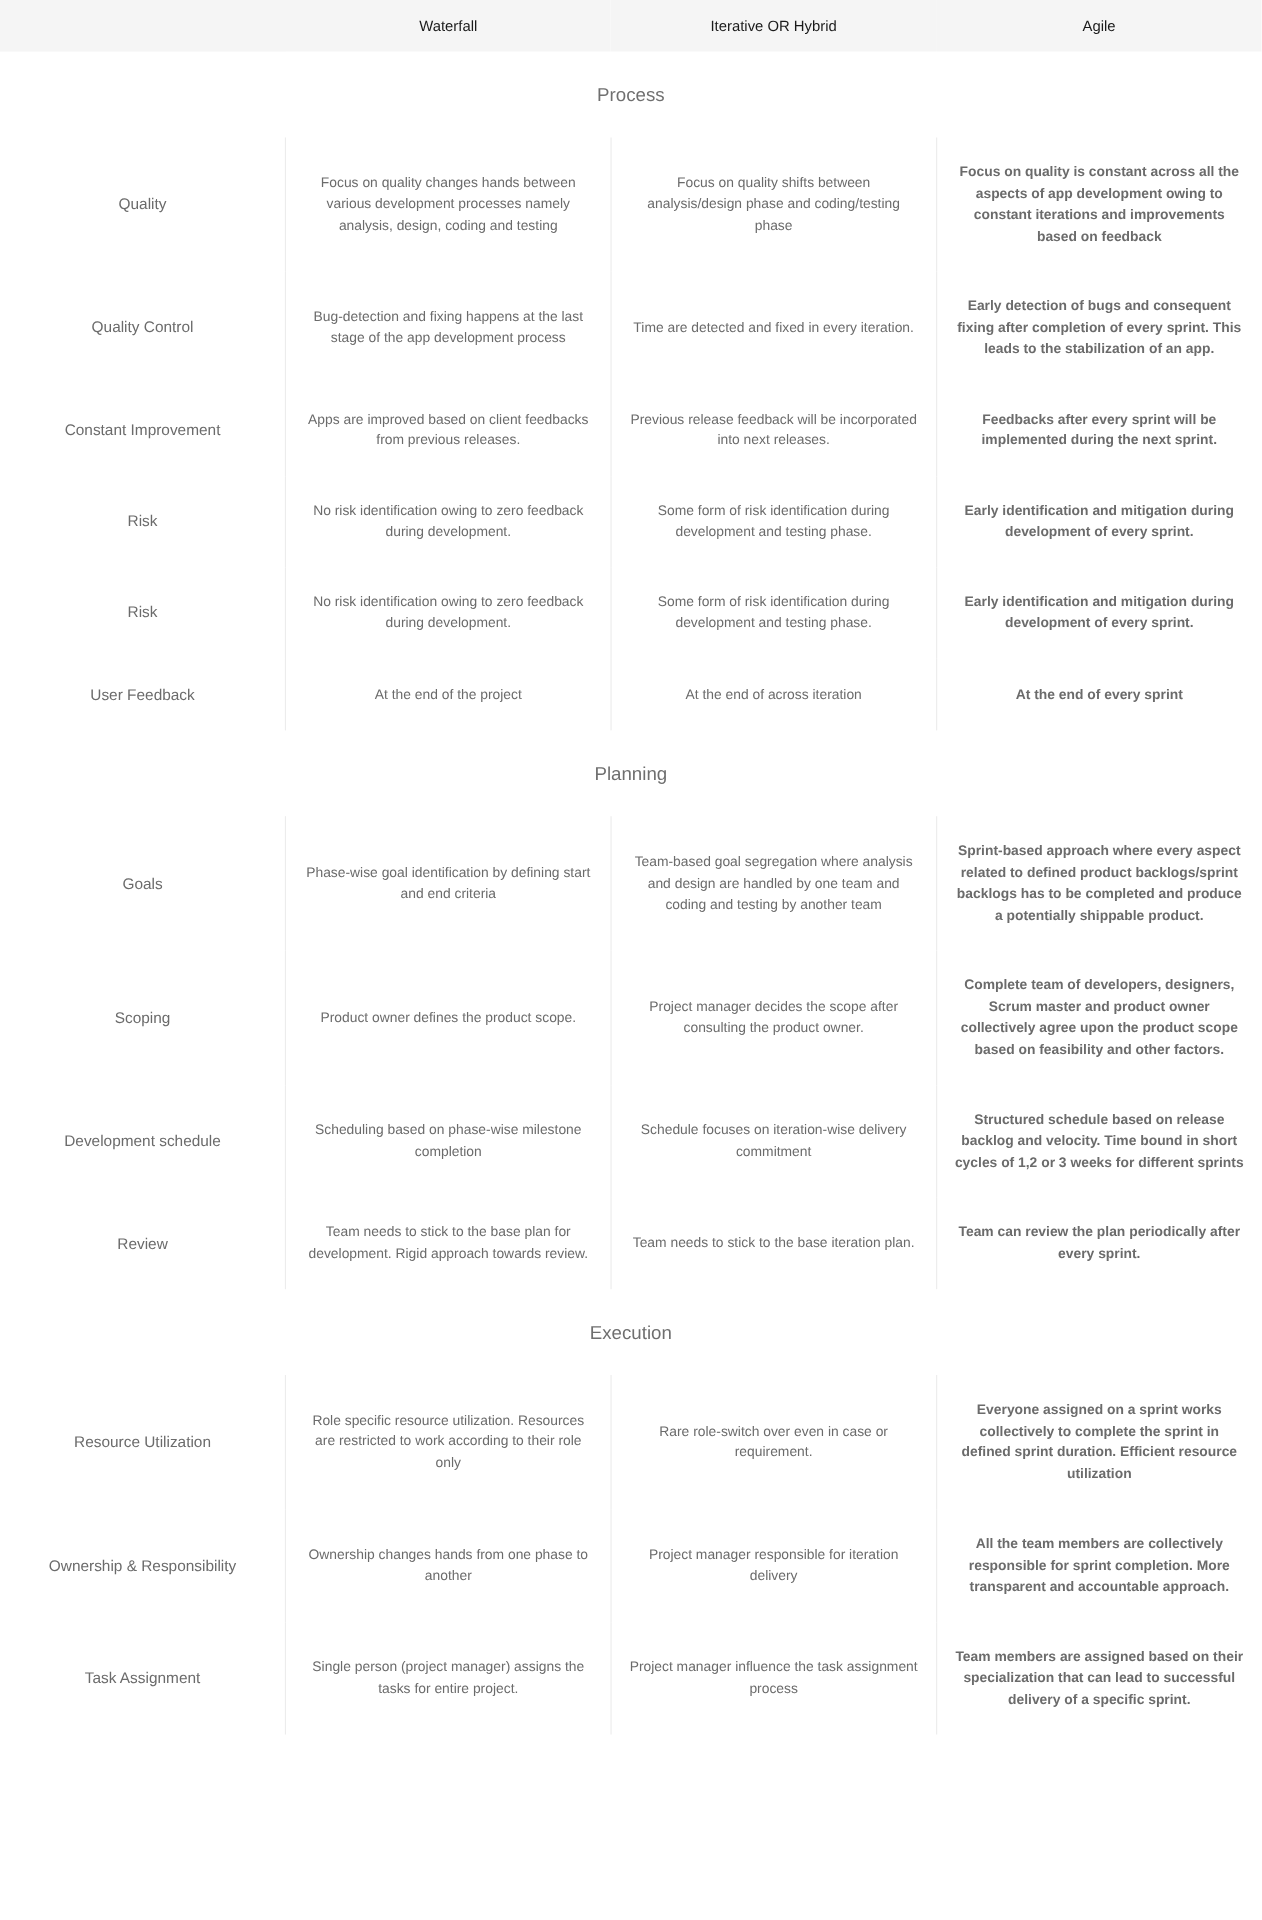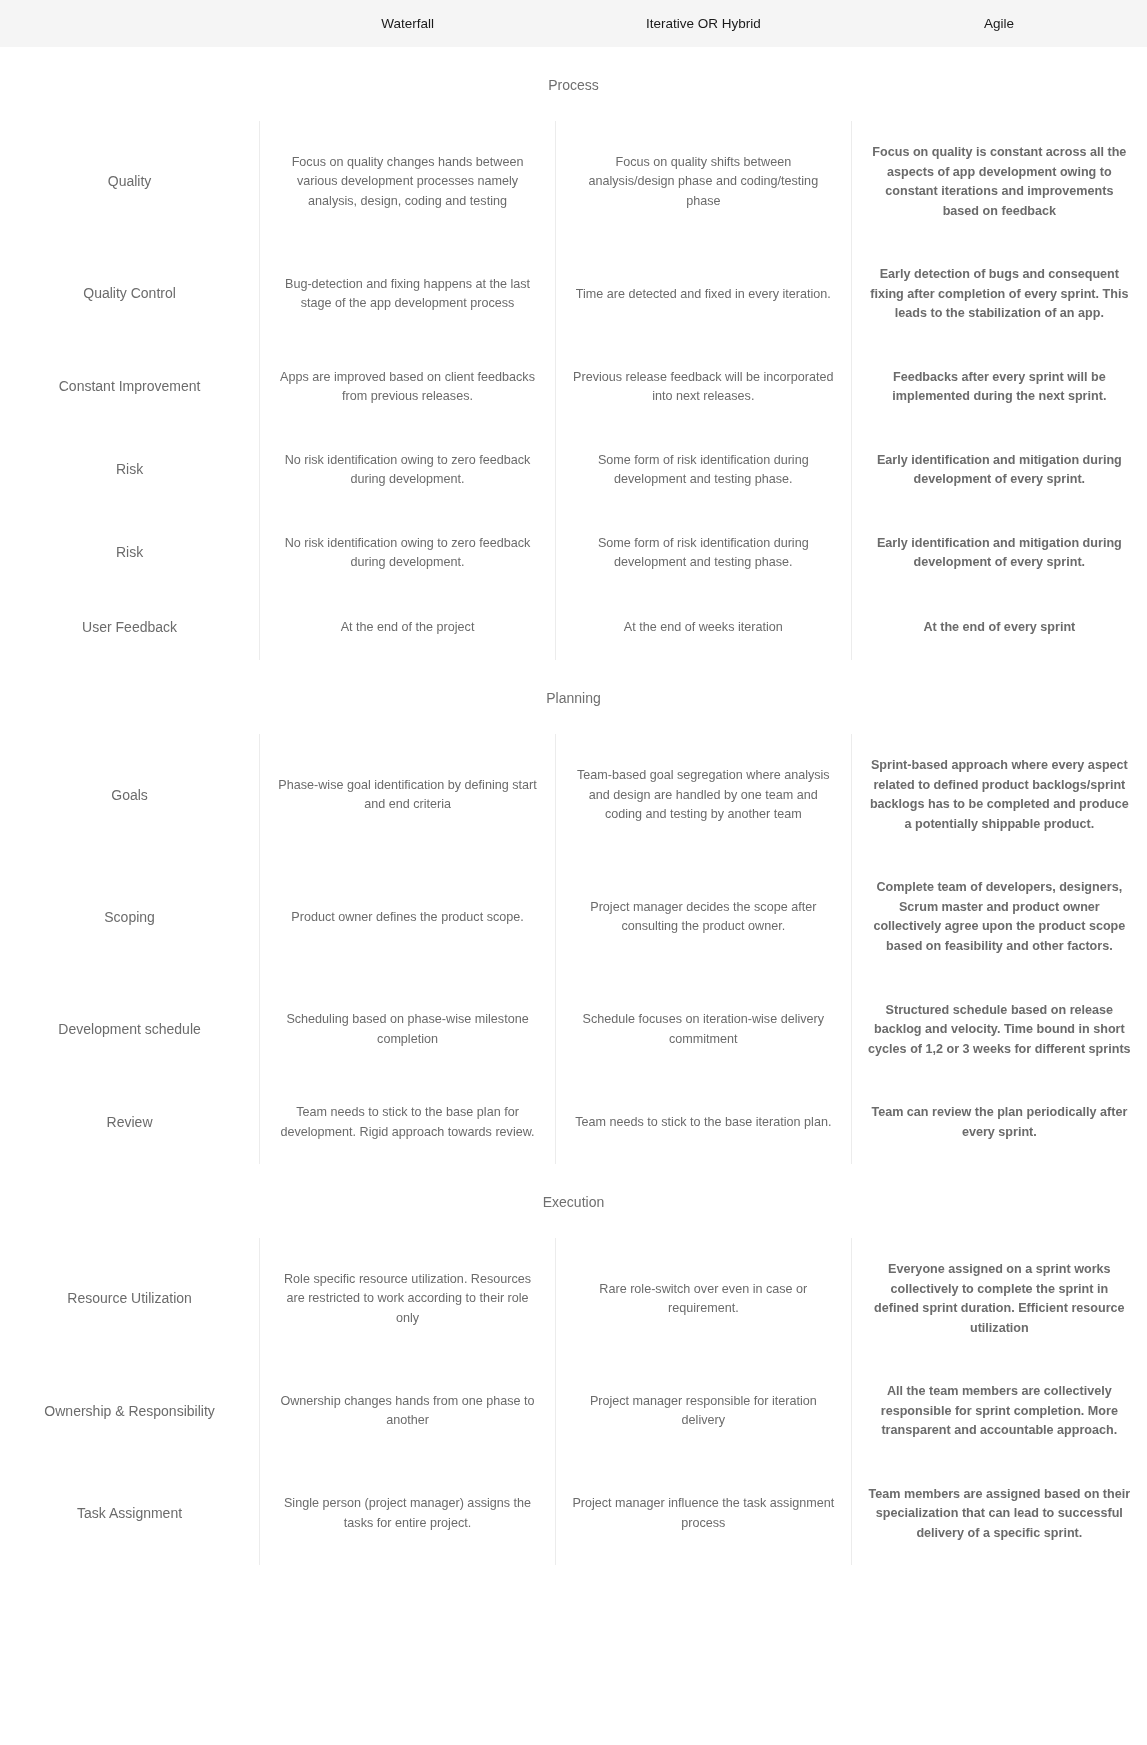--- a/index.html
+++ b/index.html
@@ -38,21 +38,21 @@
     vertical-align: middle;
     border: 0;
   }
   thead th.feature-head {
     background: #f5f5f5;
   }
 
   
   tr.section-row td {
     text-align: center;
-    font-size: 14px;
+    font-size: 17px;
     color: #6f6f6f;
     padding: 30px 0 28px 0;
     border: 0;
     background: #ffffff;
     font-weight: normal;
   }
 
   
   tbody tr.data-row td {
     padding: 22px 16px;
@@ -180,21 +180,21 @@
         </td>
       </tr>
       <tr class="data-row block-end">
         <td class="feature-cell">
           <span class="cell-text">User Feedback</span>
         </td>
         <td>
           <span class="cell-text">At the end of the project</span>
         </td>
         <td>
-          <span class="cell-text">At the end of weeks iteration</span>
+          <span class="cell-text">At the end of across iteration</span>
         </td>
         <td class="last-cell">
           <span class="cell-text">At the end of every sprint</span>
         </td>
       </tr>
       <tr class="section-row">
         <td colspan="4">Planning</td>
       </tr>
       <tr class="data-row">
         <td class="feature-cell">

